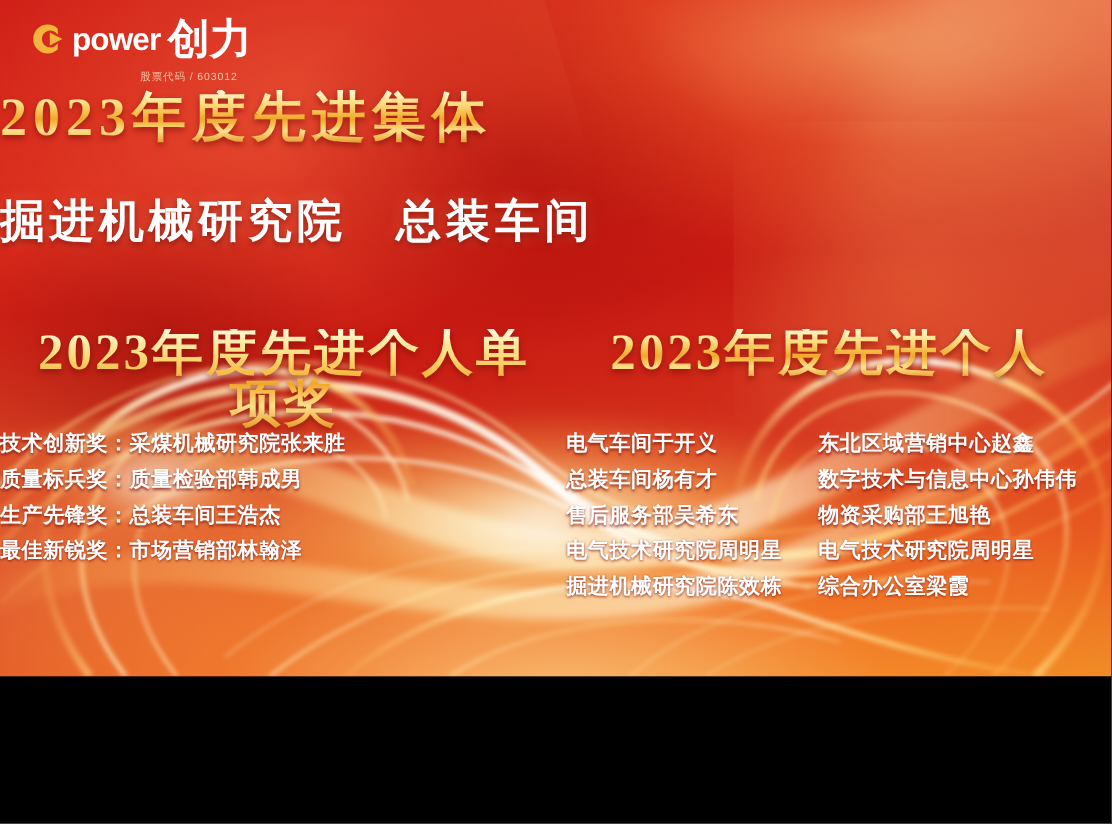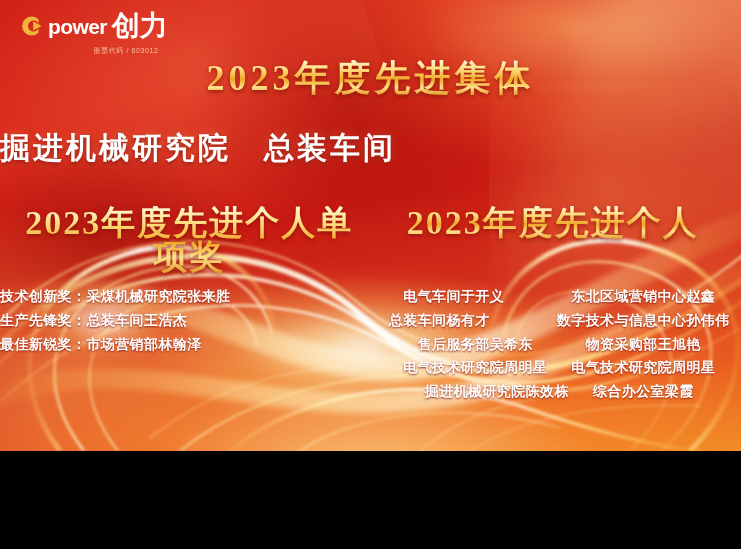--- a/index.html
+++ b/index.html
@@ -64,46 +64,46 @@
 
   .gold{
     background-image:linear-gradient(180deg,#fff4c8 0%,#ffd96b 28%,#f2ab2b 52%,#ffdd7e 72%,#f7c košt 73%,#e89a22 100%);
     background-image:linear-gradient(180deg,#fff8d6 0%,#ffdc7c 26%,#f0a828 54%,#ffe08a 76%,#e2951e 100%);
     -webkit-background-clip:text;background-clip:text;color:transparent;
     -webkit-text-fill-color:transparent;
     filter:drop-shadow(0 2px 2px rgba(120,10,5,.65));
   }
 
   #title-main{
-    position:absolute;top:60px;left:0;right:0;text-align:center;
+    position:absolute;top:60px;left:0;right:0;
     font-size:36px;font-weight:700;letter-spacing:4px;line-height:1;
   }
   #title-sub{
     position:absolute;top:133px;left:0;right:0;text-align:left;
     font-size:30px;font-weight:700;letter-spacing:3px;line-height:1;
     color:#ffffff;
     text-shadow:0 2px 4px rgba(130,12,6,.75), 0 0 10px rgba(255,180,120,.35);
   }
 
-  .band{position:absolute;top:206px;left:0;right:0;display:flex;}
+  .band{position:absolute;top:219px;left:0;right:0;display:flex;}
   .band .col{flex:1;text-align:center;}
   .heading{font-size:34px;font-weight:700;letter-spacing:2px;line-height:1;}
   #heading-left{padding-left:8px;}
   #heading-right{padding-right:6px;}
 
   .lists{position:absolute;top:285px;left:0;right:0;display:flex;}
   .list-col{flex:1;}
   .list-col.left{}
   .list-col.right{padding-left:14px;}
   .row{
     font-size:14px;font-weight:700;line-height:23.8px;color:#fff;letter-spacing:.4px;
     text-shadow:0 1px 2px rgba(120,10,5,.8), 0 0 6px rgba(255,170,110,.30);
     white-space:nowrap;
   }
-  .right .row{display:flex;justify-content:center;}
+  .right .row{display:flex;}
   .right .row .c1{width:168px;flex:0 0 168px;}
   .right .row .c2{flex:0 0 auto;}
 </style>
 </head>
 <body>
 
 <div id="poster">
 
   <div class="fold f1"></div>
   <div class="fold f2"></div>
@@ -199,20 +199,21 @@
       </div>
       <div class="col">
         <div id="heading-right" class="heading gold">2023年度先进个人</div>
       </div>
     </div>
 
     <div class="lists">
 
       <div class="list-col left">
         <div class="row">技术创新奖：采煤机械研究院张来胜</div>
+        <div class="row">质量标兵奖：质量检验部韩成男</div>
         <div class="row">生产先锋奖：总装车间王浩杰</div>
         <div class="row">最佳新锐奖：市场营销部林翰泽</div>
       </div>
 
       <div class="list-col right">
         <div class="row">
           <span class="c1">电气车间于开义</span>
           <span class="c2">东北区域营销中心赵鑫</span>
         </div>
         <div class="row">

